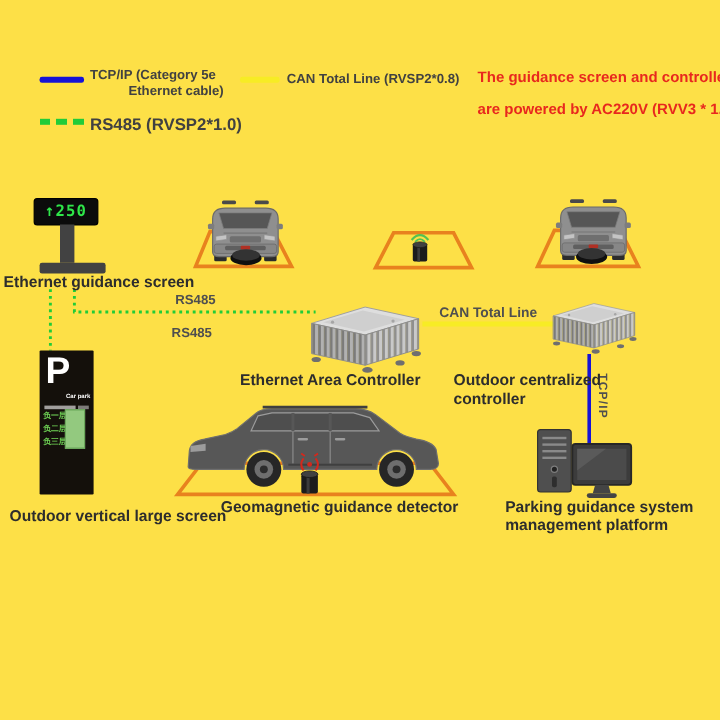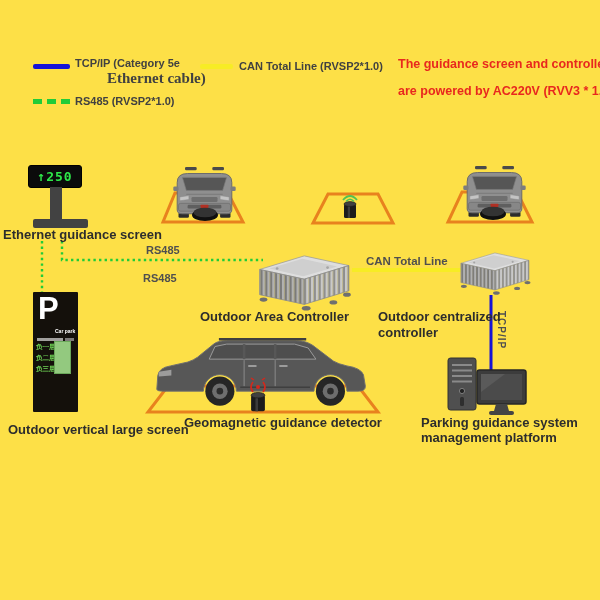--- a/index.html
+++ b/index.html
@@ -182,27 +182,27 @@
       <rect x="477" y="370" width="49" height="34" rx="2.5" fill="#3c3c3c" stroke="#272727" stroke-width="1.5"></rect>
       <rect x="481" y="374" width="41" height="26" fill="#4b4b4b"></rect>
       <polygon points="481,374 505,374 481,392" fill="#5a5a5a"></polygon>
       <polygon points="496,404 507,404 509,411 494,411" fill="#444"></polygon>
       <rect x="489" y="411" width="25" height="4" rx="2" fill="#444"></rect>
     </g>
   </svg>
 
   <div class="sw" style="left:33px;top:64px;width:37px;background:#1613d6;"></div>
   <div class="lbl" style="left:75px;top:57px;font-size:11px;color:#414141;">TCP/IP (Category 5e</div>
-  <div class="lbl" style="left:107px;top:70px;font-size:15px;color:#414141;font-family:Liberation Serif, serif;">Ethernet cable)</div>
+  <div class="lbl" style="left:107px;top:70px;font-size:11px;color:#414141;">Ethernet cable)</div>
 
   <div class="sw" style="left:200px;top:64px;width:33px;background:#f7ec25;"></div>
-  <div class="lbl" style="left:239px;top:60px;font-size:11px;color:#414141;">CAN Total Line (RVSP2*1.0)</div>
+  <div class="lbl" style="left:239px;top:60px;font-size:11px;color:#414141;">CAN Total Line (RVSP2*0.8)</div>
 
   <div class="sw-dash" style="left:33px;top:99px;width:38px;"></div>
-  <div class="lbl" style="left:75px;top:95px;font-size:11px;color:#414141;">RS485 (RVSP2*1.0)</div>
+  <div class="lbl" style="left:75px;top:95px;font-size:14px;color:#414141;">RS485 (RVSP2*1.0)</div>
 
   <div class="note" style="left:398px;top:57px;">The guidance screen and controller</div>
   <div class="note" style="left:398px;top:84px;">are powered by AC220V (RVV3 * 1.5)</div>
 
   <div class="gd-display">
     <span>↑</span>
     <span>250</span>
   </div>
   <div class="gd-pole"></div>
   <div class="gd-base"></div>
@@ -218,21 +218,21 @@
     <div class="pcap">Car park</div>
     <div class="prow1"></div>
     <div class="prow2"></div>
     <div class="floor" style="top:52px;">负一层</div>
     <div class="floor" style="top:63px;">负二层</div>
     <div class="floor" style="top:74px;">负三层</div>
     <div class="panel"></div>
   </div>
   <div class="lbl" style="left:8px;top:423px;font-size:13px;">Outdoor vertical large screen</div>
 
-  <div class="lbl" style="left:200px;top:310px;font-size:13px;">Outdoor Area Controller</div>
+  <div class="lbl" style="left:200px;top:310px;font-size:13px;">Ethernet Area Controller</div>
   <div class="lbl" style="left:378px;top:310px;font-size:13px;">Outdoor centralized</div>
   <div class="lbl" style="left:378px;top:326px;font-size:13px;">controller</div>
 
   <div class="lbl" style="left:184px;top:416px;font-size:13px;">Geomagnetic guidance detector</div>
   <div class="lbl" style="left:421px;top:416px;font-size:13px;">Parking guidance system</div>
   <div class="lbl" style="left:421px;top:431px;font-size:13px;">management platform</div>
 
 </div>
 
 </body></html>

